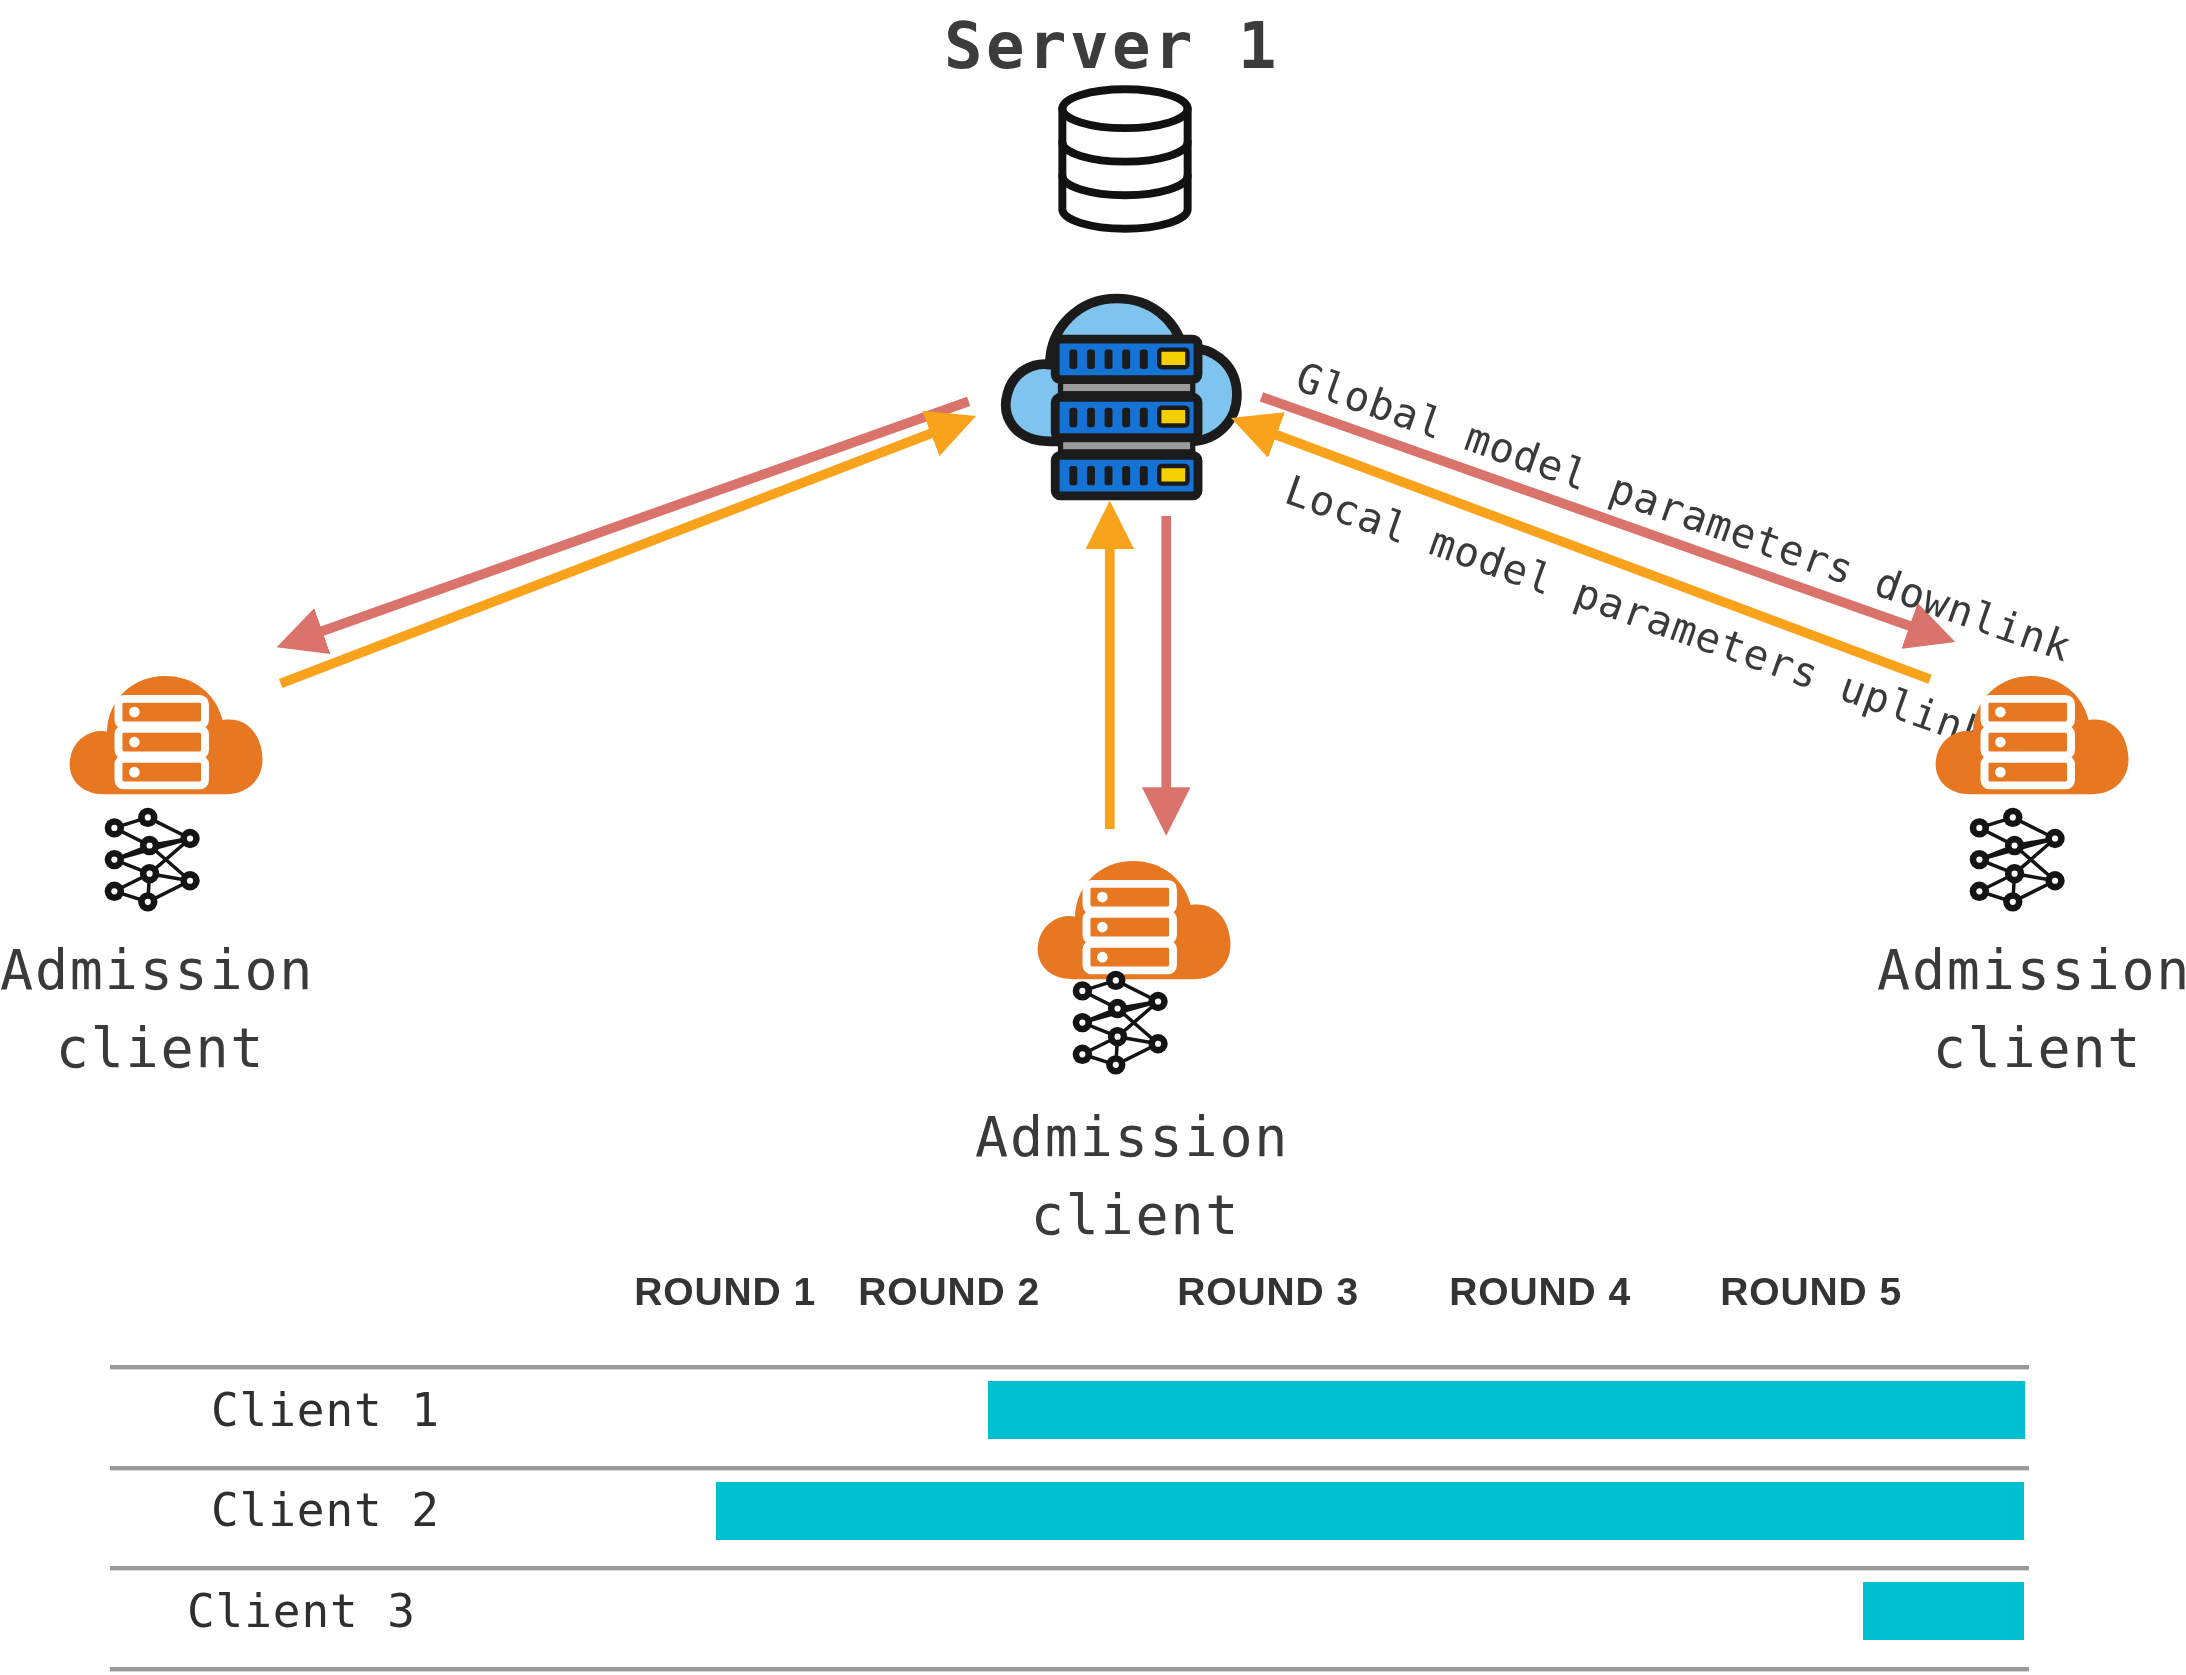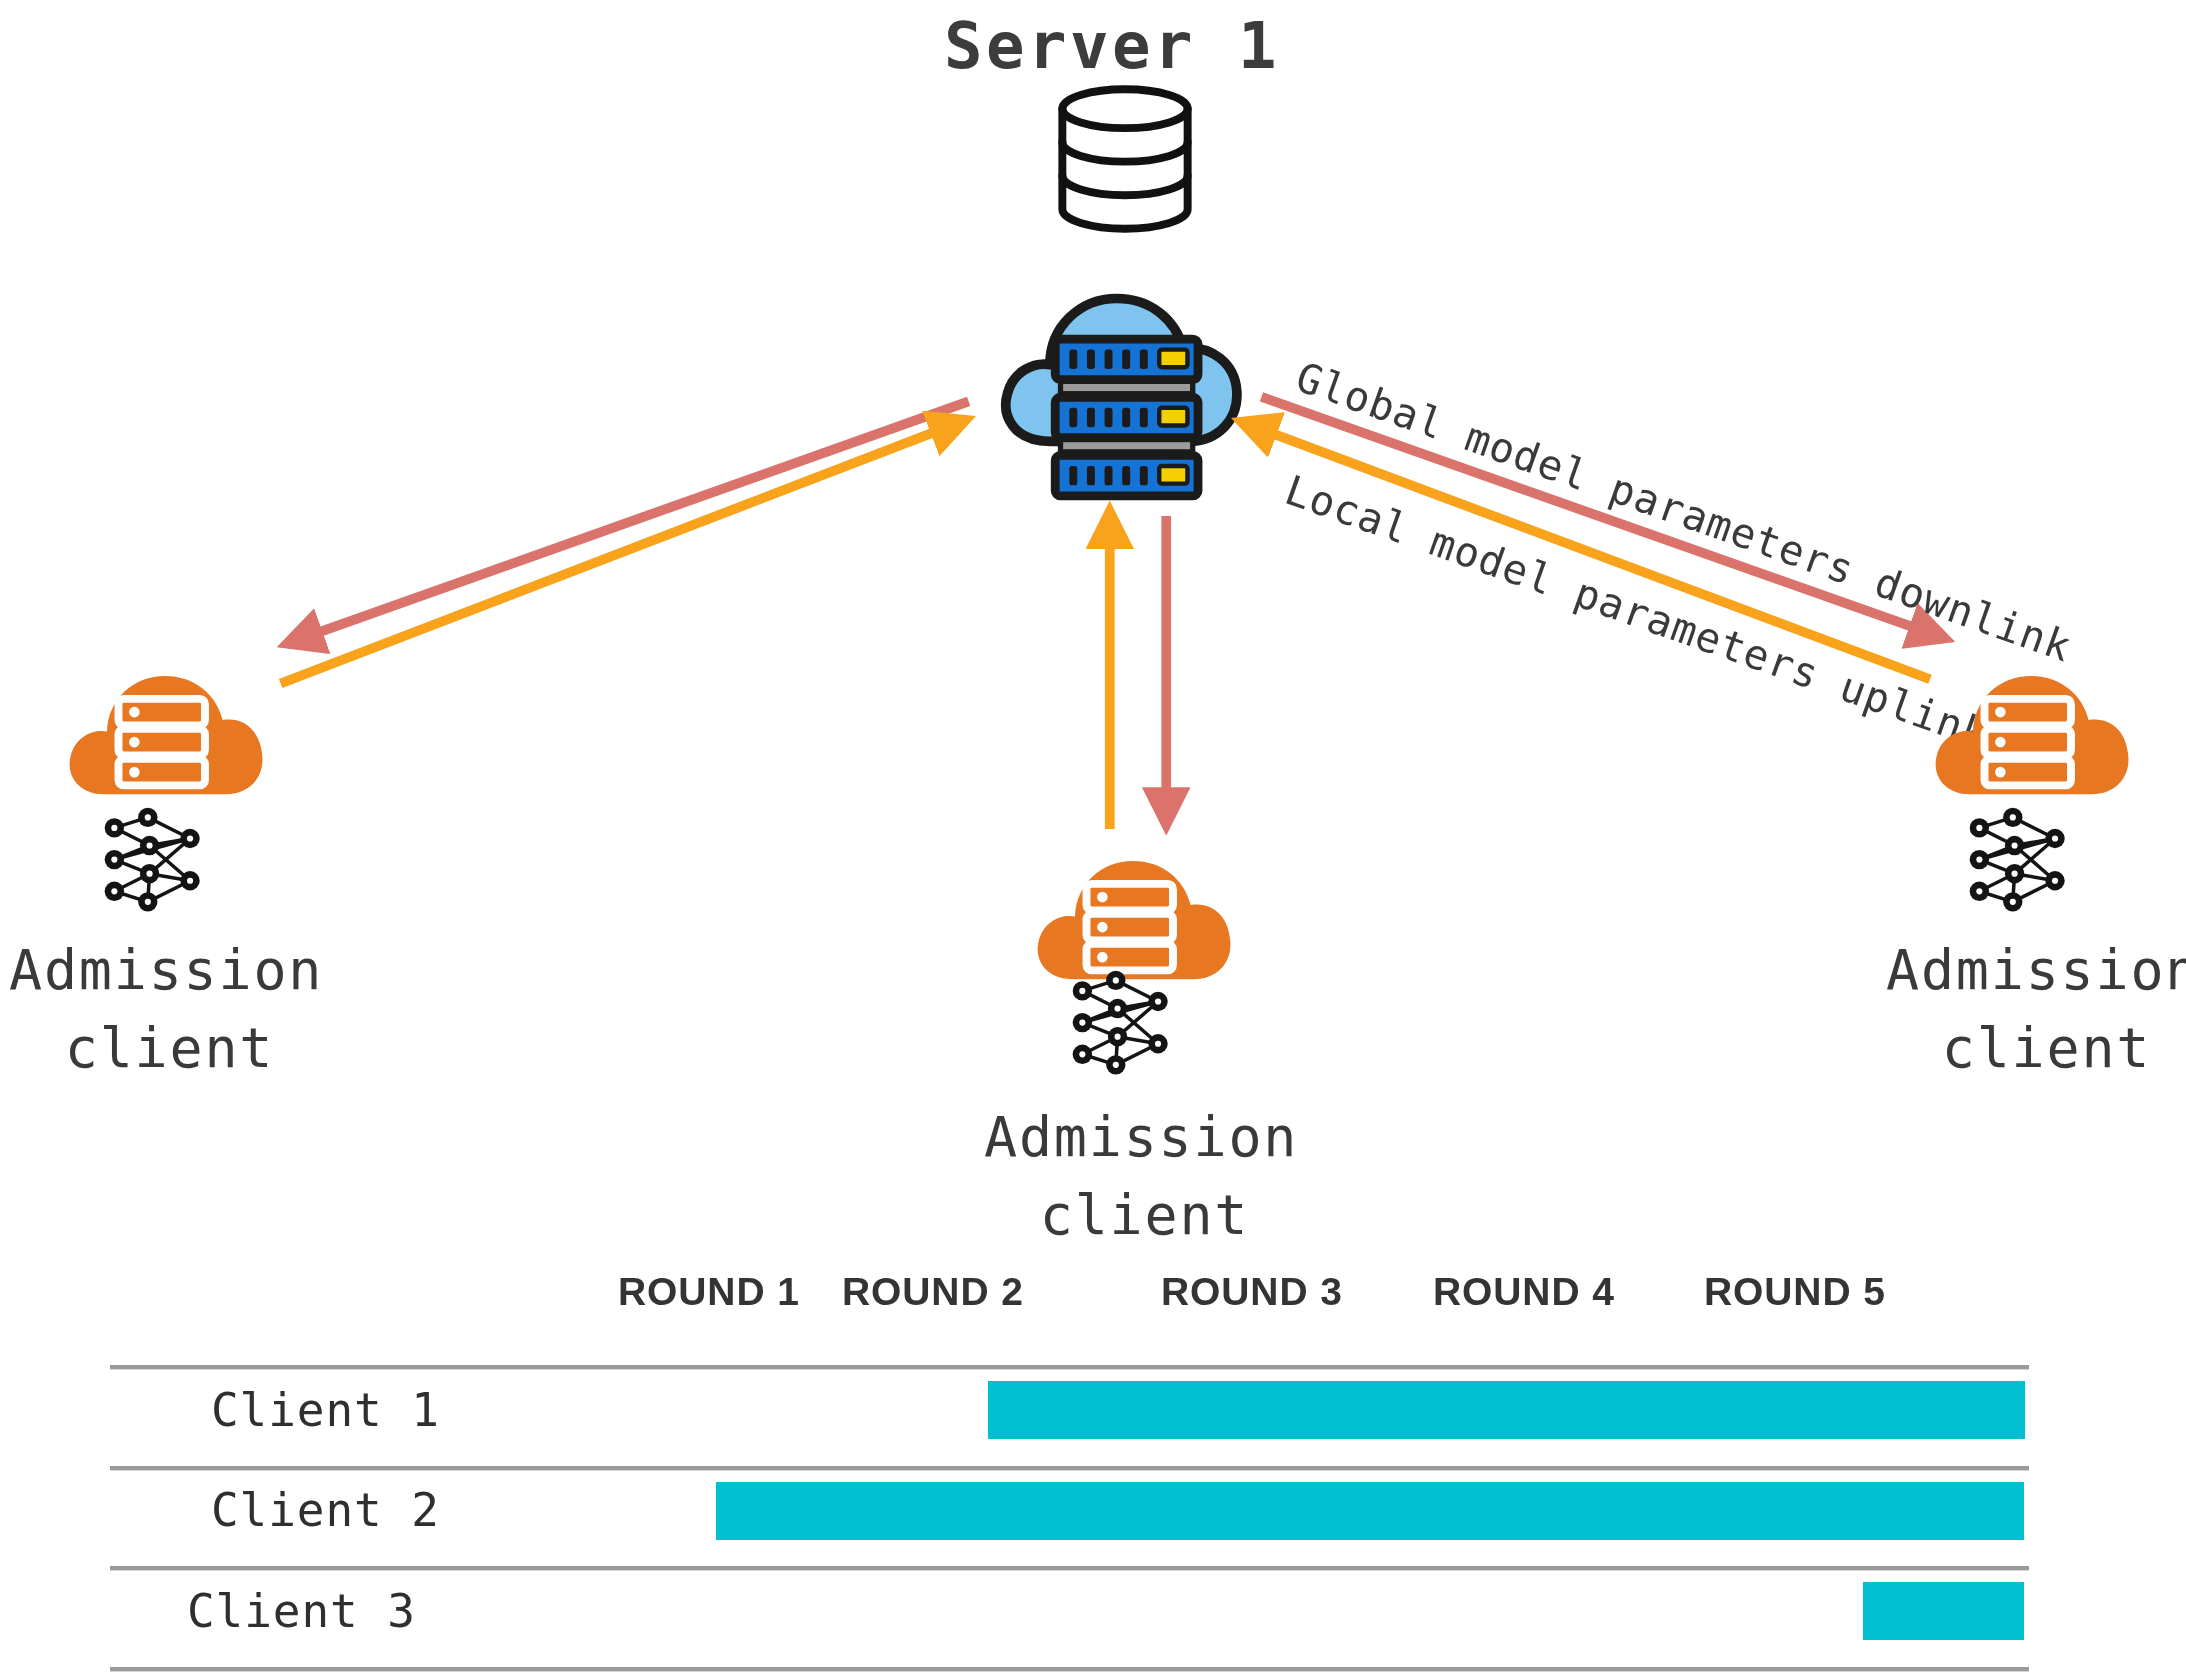--- a/index.html
+++ b/index.html
@@ -12,33 +12,33 @@
 
   
   .server-title{
     position:absolute;left:909px;top:8.8px;width:406px;
     text-align:center;font-size:64px;font-weight:700;color:#3c3c3c;
     letter-spacing:3.5px;font-family:"DejaVu Sans Mono", monospace;
   }
   .client-label{
     position:absolute;text-align:center;color:#3a3a3a;
     font-size:55px;line-height:1.42;font-weight:400;
-    letter-spacing:1.8px;font-family:"DejaVu Sans Mono", monospace;padding-left:9px;
+    letter-spacing:1.8px;font-family:"DejaVu Sans Mono", monospace;
   }
   .client-label .l2{display:block;margin-left:12px;}
 
   
   .node{position:absolute;}
 
   
   .gantt{position:absolute;left:0;top:1270px;width:2186px;height:405px;}
   .round-head{
     position:absolute;top:0;font-family:"Liberation Sans", sans-serif;
     font-weight:700;font-size:39px;color:#343434;letter-spacing:0.9px;
-    white-space:nowrap;text-align:left;
+    white-space:nowrap;text-align:right;
   }
   .rowline{position:absolute;left:110px;width:1919px;height:3.5px;background:#9a9a9a;}
   .rowline::after{content:"";position:absolute;left:0;top:3.5px;width:100%;height:1.8px;background:#d7d7d7;}
   .client-name{
     position:absolute;left:187px;font-family:"DejaVu Sans Mono", monospace;
     font-size:46px;color:#2f2f2f;letter-spacing:0.9px;white-space:nowrap;
   }
   .bar{position:absolute;height:58px;}
 </style>
 </head>

